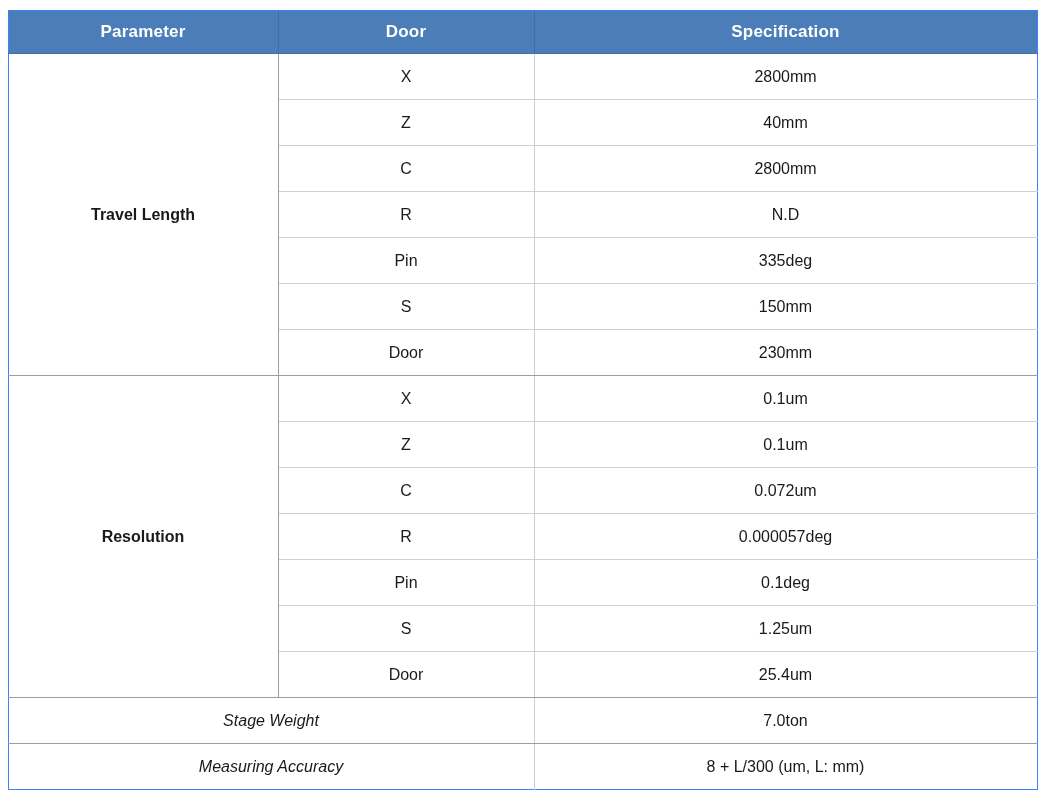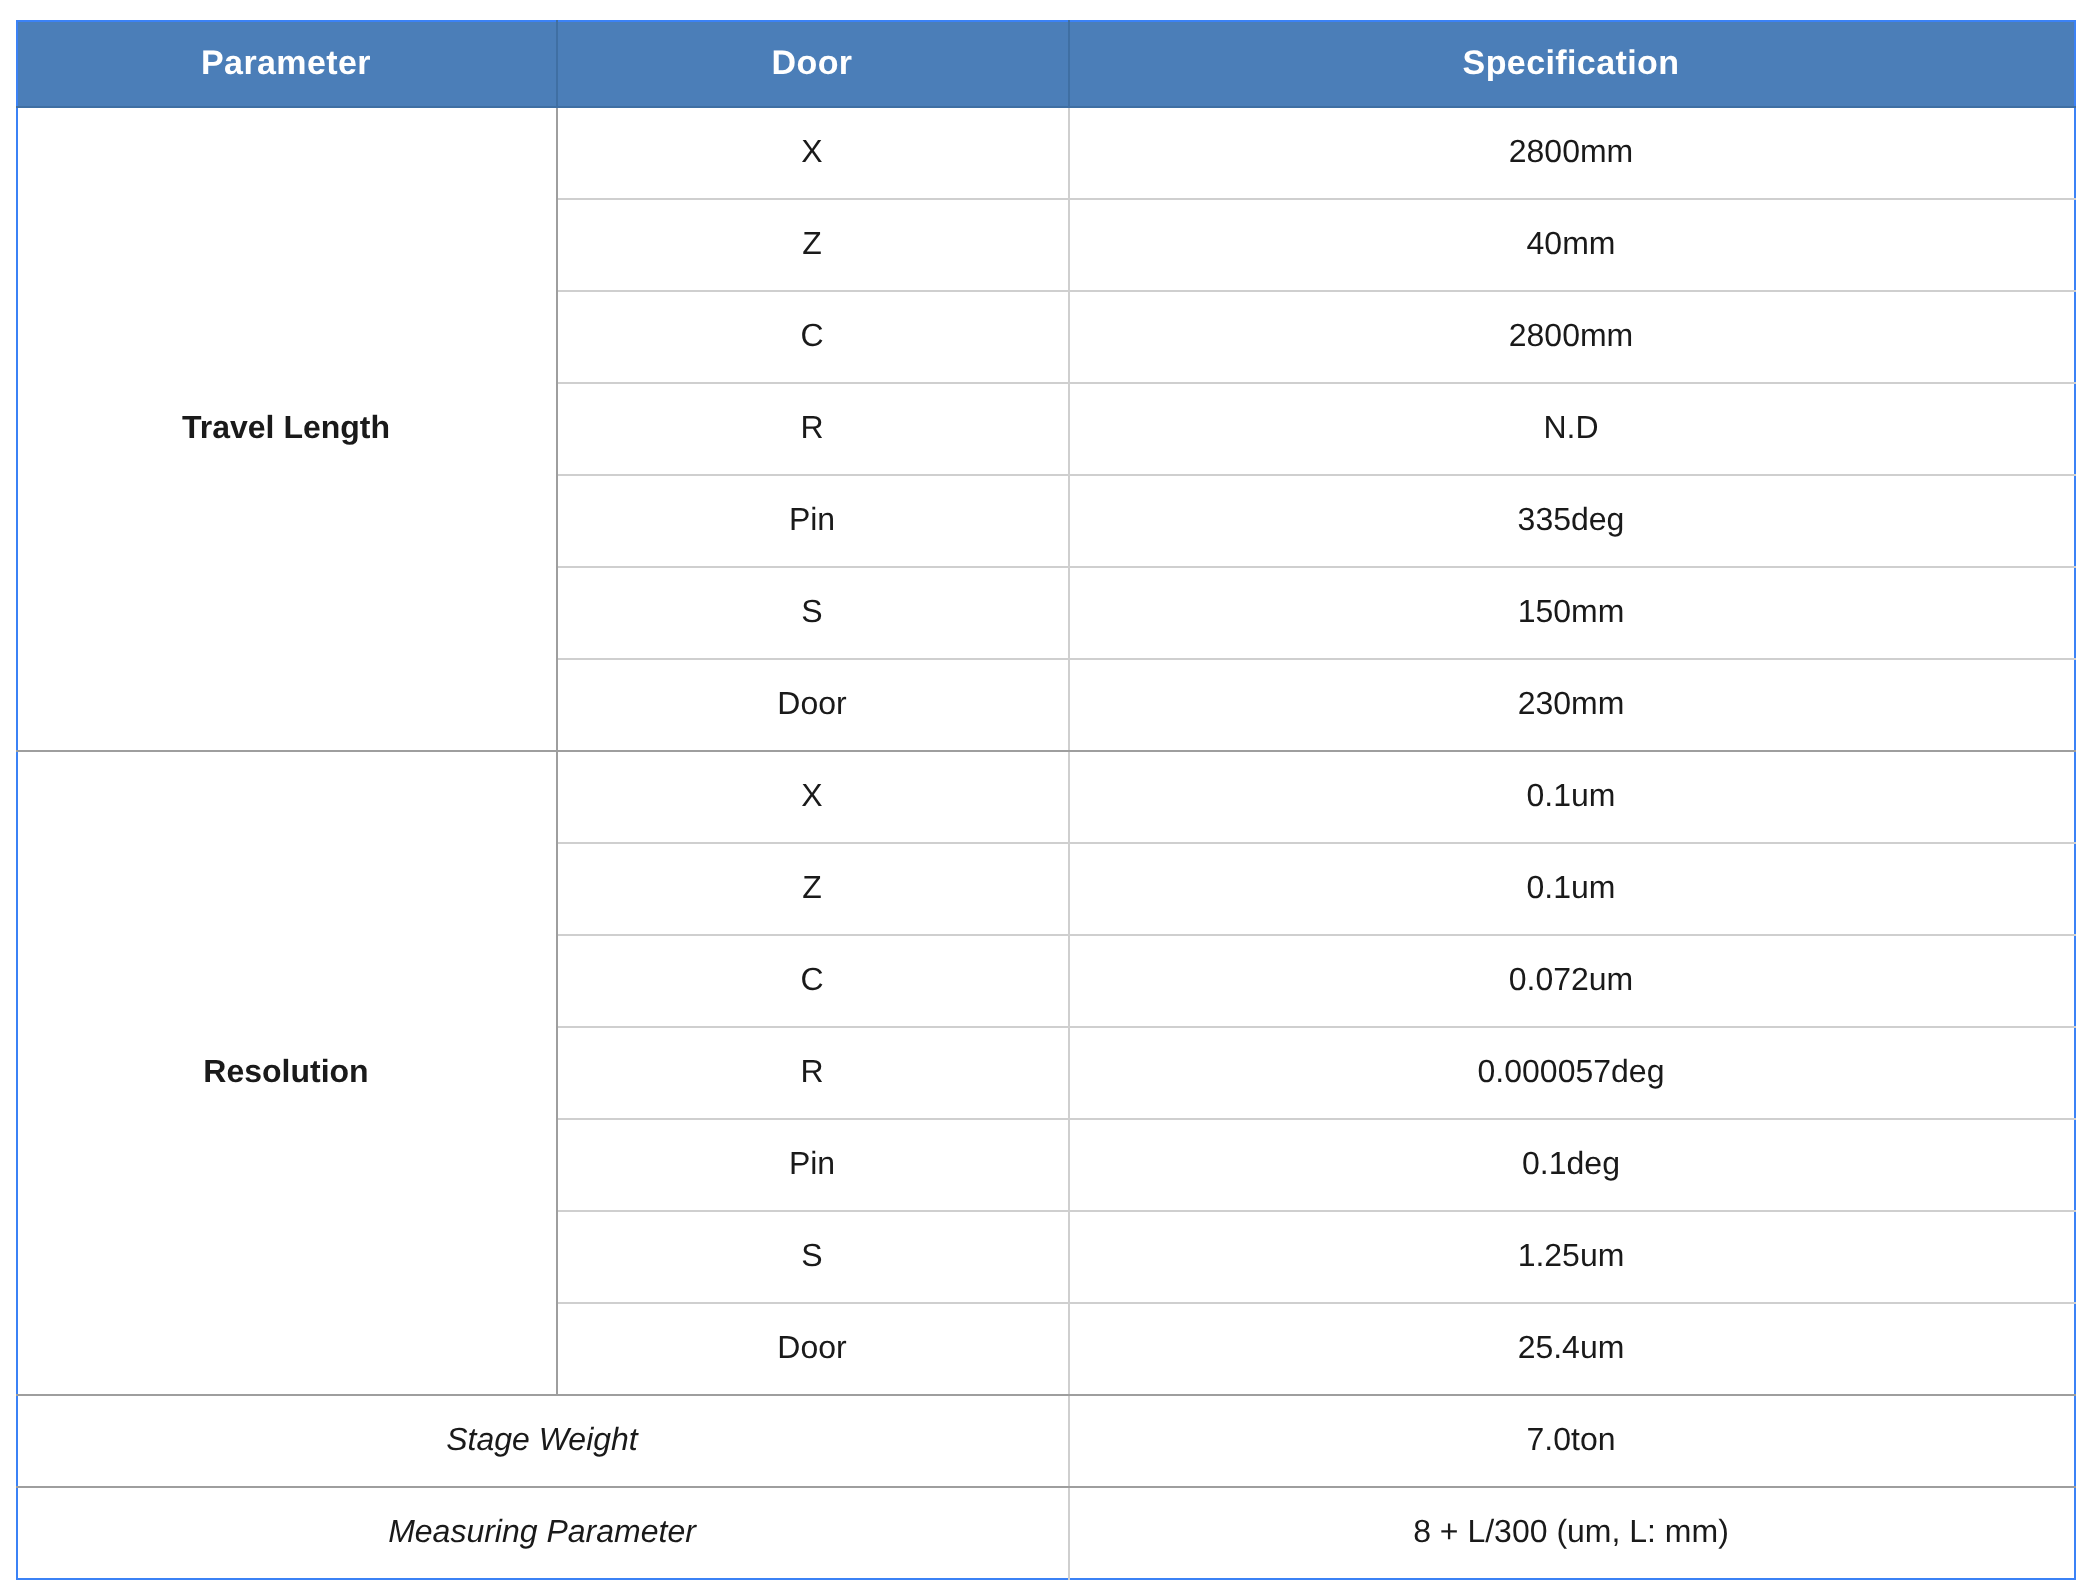--- a/index.html
+++ b/index.html
@@ -160,19 +160,19 @@
       <tr class="group-end">
         <td>Door</td>
         <td>25.4um</td>
       </tr>
 
       <tr class="summary-row">
         <td class="wide-param" colspan="2">Stage Weight</td>
         <td>7.0ton</td>
       </tr>
       <tr class="summary-row last">
-        <td class="wide-param" colspan="2">Measuring Parameter</td>
+        <td class="wide-param" colspan="2">Measuring Accuracy</td>
         <td>8 + L/300 (um, L: mm)</td>
       </tr>
 
     </tbody>
   </table>
 </div>
 
 </body></html>

